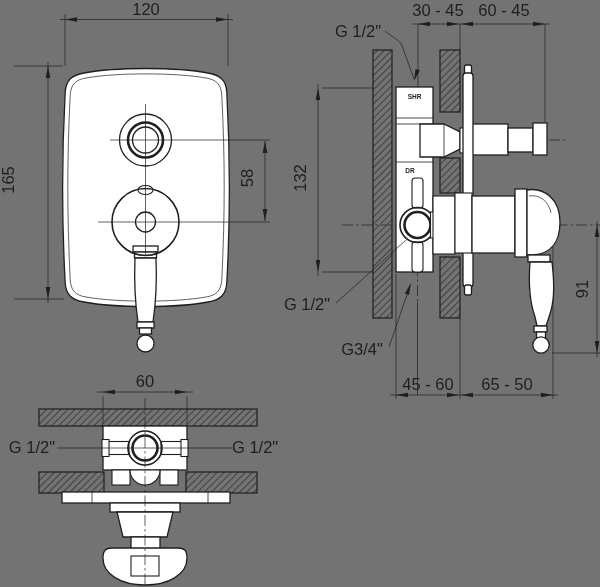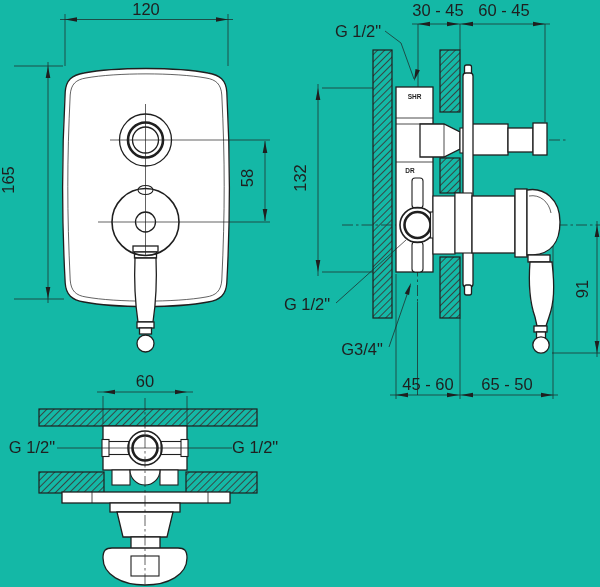--- a/index.html
+++ b/index.html
@@ -1,16 +1,16 @@
 <!DOCTYPE html>
 <html><head>
 <meta charset="utf-8">
 <style>
   html,body { margin:0; padding:0; background:#ffffff; }
-  .stage { width:600px; height:587px; background:#14b8a6; position:relative; }
+  .stage { width:600px; height:587px; background:#737373; position:relative; }
   svg { display:block; }
   .outline   { fill:#ffffff; stroke:#1f1f1f; stroke-width:1.3; }
   .outline2  { fill:#ffffff; stroke:#1f1f1f; stroke-width:1.1; }
   .noline    { fill:none;    stroke:#1f1f1f; stroke-width:1.3; }
   .thin      { fill:none;    stroke:#1f1f1f; stroke-width:0.8; }
   .vthin     { fill:none;    stroke:#1f1f1f; stroke-width:0.7; }
   .ring      { fill:none;    stroke:#1f1f1f; stroke-width:2.6; }
   .med       { fill:none;    stroke:#1f1f1f; stroke-width:1.6; }
   .cline     { fill:none;    stroke:#1f1f1f; stroke-width:0.7; stroke-dasharray:11 3 2.5 3; }
   .arrow     { fill:#1f1f1f; stroke:none; }

